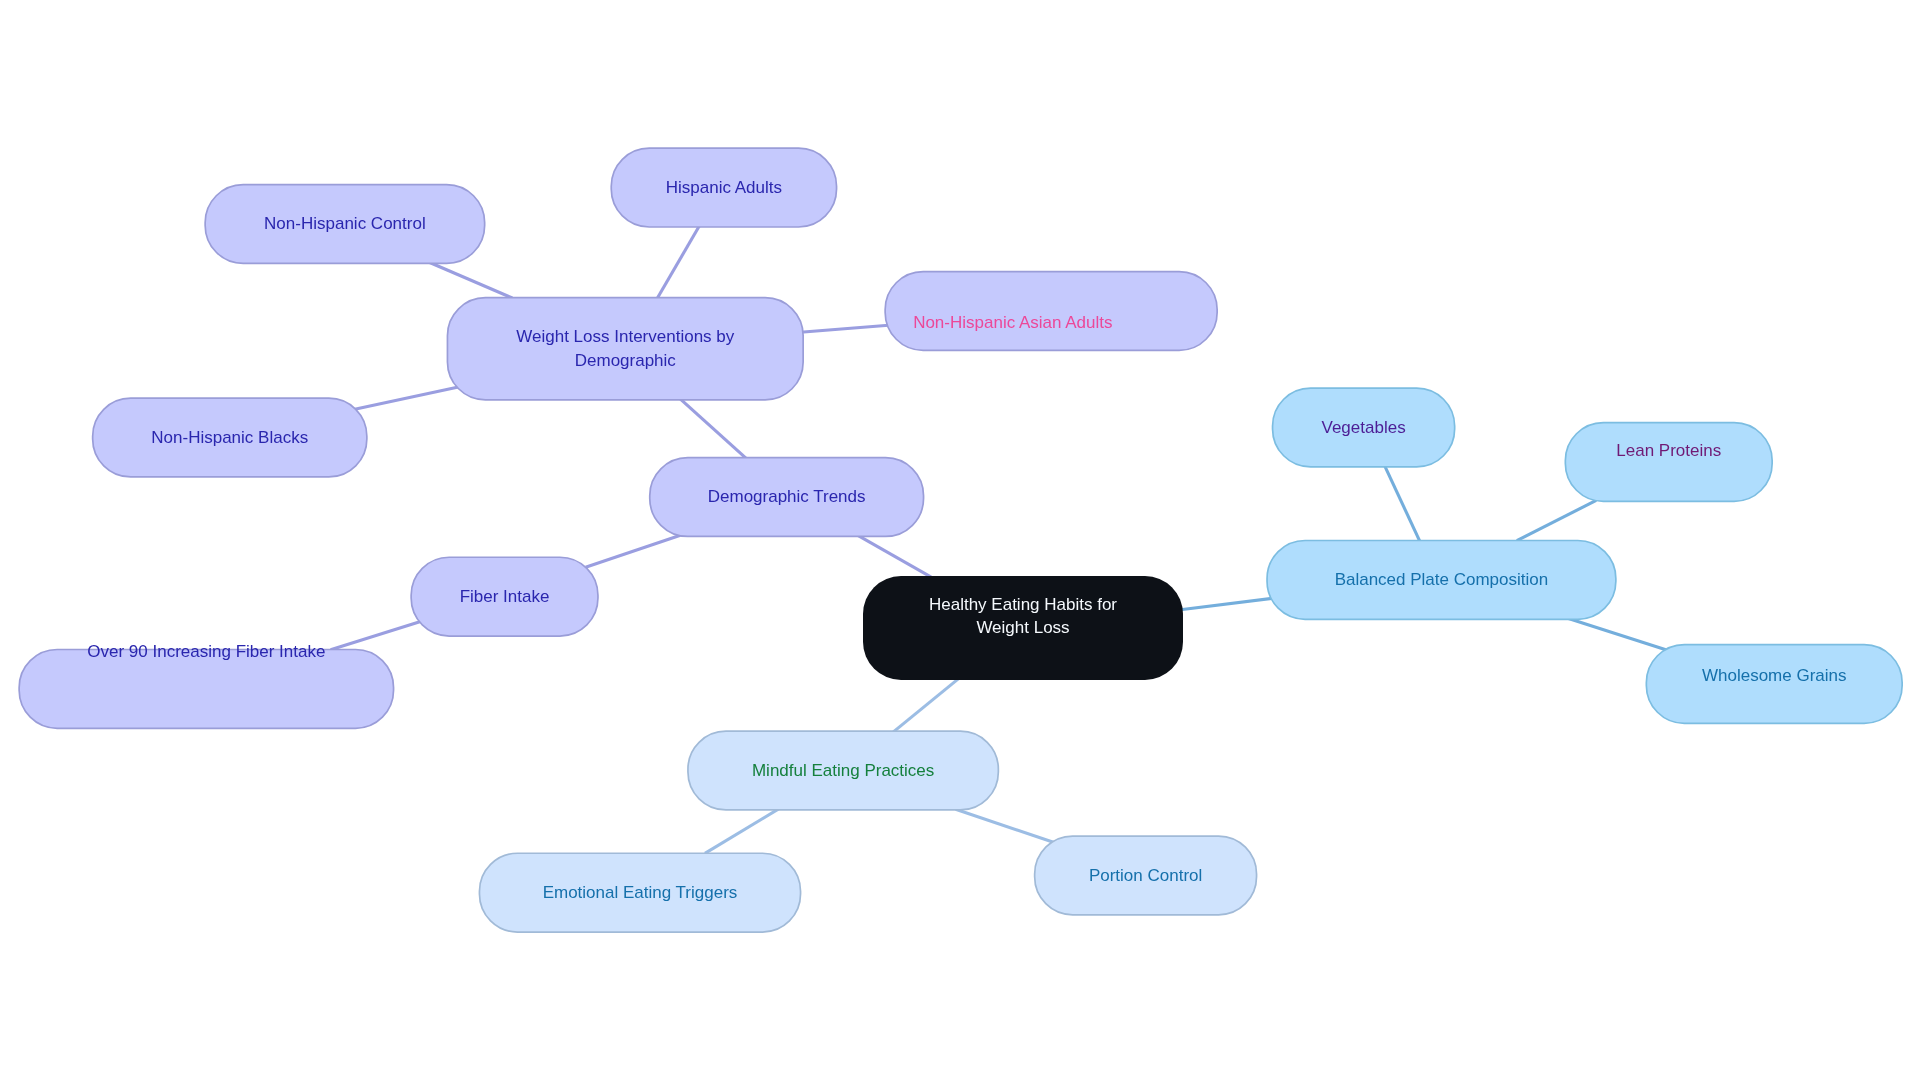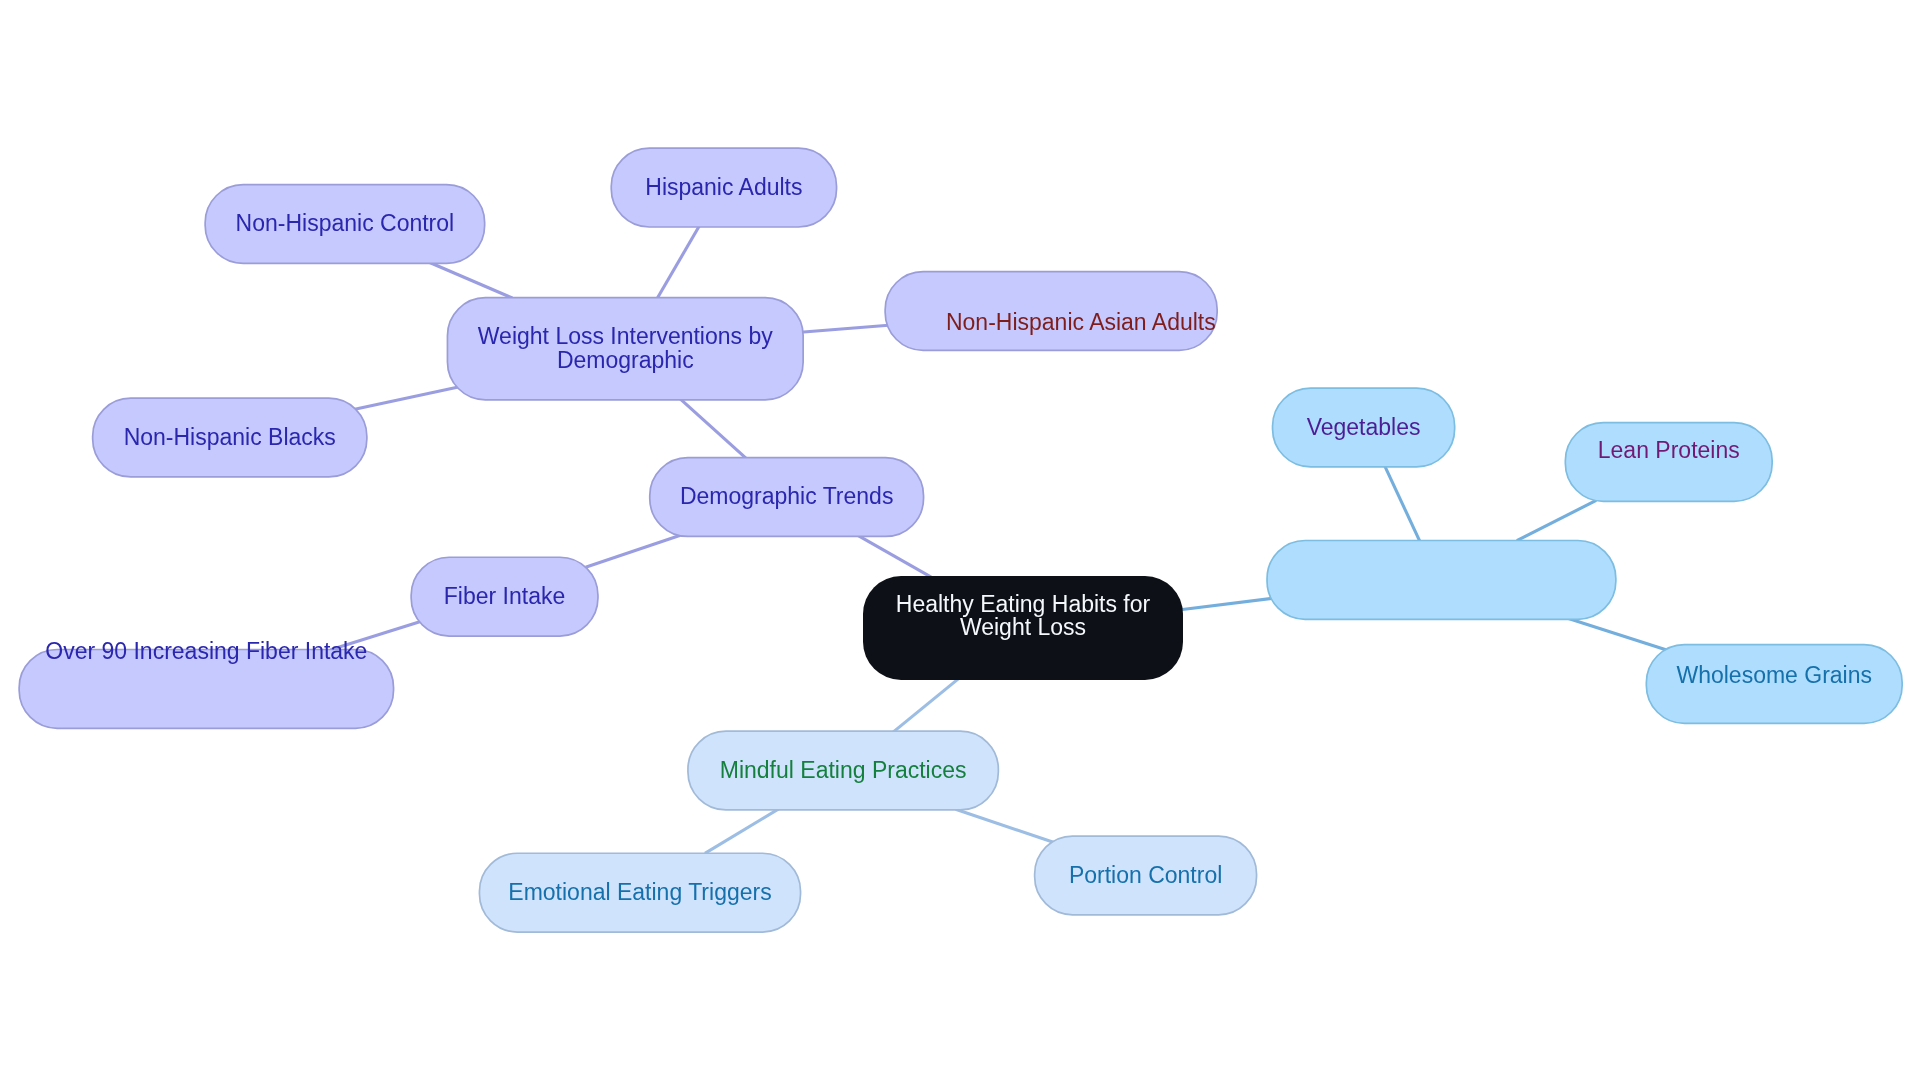--- a/index.html
+++ b/index.html
@@ -5,21 +5,21 @@
 <style>
   html,body{margin:0;padding:0;background:#ffffff;}
   body{width:1920px;height:1083px;overflow:hidden;
        font-family:"Liberation Sans",sans-serif;
        -webkit-font-smoothing:antialiased;}
   #stage{position:relative;width:1920px;height:1083px;background:#ffffff;}
   #shapes{position:absolute;left:0;top:0;width:1920px;height:1083px;display:block;}
   #labels{position:absolute;left:0;top:0;width:1920px;height:1083px;}
   .node{position:absolute;box-sizing:border-box;display:flex;
         align-items:center;justify-content:center;text-align:center;}
-  .node .lbl{display:block;font-size:23px;line-height:23.5px;white-space:pre-line;
+  .node .lbl{display:block;font-size:17px;line-height:23.5px;white-space:pre-line;
              transform:translate3d(0,-0.5px,0);}
 </style>
 </head>
 <body>
 
 <div id="stage">
   <svg id="shapes" viewBox="0 0 1920 1083" width="1920" height="1083">
       <g>
         <path d="M 1180.5,609.8 L 1273.5,598.2" stroke="#74aedc" stroke-width="3.1" fill="none" stroke-linecap="butt"></path>
         <path d="M 1420.1,541.8 L 1383.9,464.2" stroke="#74aedc" stroke-width="3.1" fill="none" stroke-linecap="butt"></path>
@@ -54,20 +54,23 @@
         <rect x="92.64999999999999" y="398.15000000000003" width="274.2" height="78.8" rx="38" ry="38" fill="#c5c9fd" stroke="#9a9dd8" stroke-width="1.7"></rect>
         <rect x="411.15000000000003" y="557.25" width="186.8" height="78.8" rx="38" ry="38" fill="#c5c9fd" stroke="#9a9dd8" stroke-width="1.7"></rect>
         <rect x="19.150000000000002" y="649.5" width="374.40000000000003" height="78.8" rx="38" ry="38" fill="#c5c9fd" stroke="#9a9dd8" stroke-width="1.7"></rect>
       </g>
     </svg>
   <div id="labels">
       <div class="node" style="left:863px;top:576px;width:320px;height:80px;color:#f5f9fd">
         <span class="lbl">Healthy Eating Habits for
 Weight Loss</span>
       </div>
+      <div class="node" style="left:1266.2px;top:539.65px;width:350.5px;height:80.5px;color:#1570ab">
+        <span class="lbl">Balanced Plate Composition</span>
+      </div>
       <div class="node" style="left:1271.7px;top:387.25px;width:183.8px;height:80.5px;color:#4c1d95">
         <span class="lbl">Vegetables</span>
       </div>
       <div class="node" style="left:1564.5px;top:421.75px;width:208.5px;height:57px;color:#701a75">
         <span class="lbl">Lean Proteins</span>
       </div>
       <div class="node" style="left:1645.5px;top:643.75px;width:257.5px;height:63px;color:#1570ab">
         <span class="lbl">Wholesome Grains</span>
       </div>
       <div class="node" style="left:687.1px;top:730.3px;width:312.1px;height:80.5px;color:#15803d">
@@ -85,21 +88,21 @@
       <div class="node" style="left:446.6px;top:296.85px;width:357.4px;height:103.9px;color:#2a26ae">
         <span class="lbl">Weight Loss Interventions by
 Demographic</span>
       </div>
       <div class="node" style="left:610.4px;top:147.35px;width:227px;height:80.5px;color:#2a26ae">
         <span class="lbl">Hispanic Adults</span>
       </div>
       <div class="node" style="left:204.3px;top:183.75px;width:281.2px;height:80.5px;color:#2a26ae">
         <span class="lbl">Non-Hispanic Control</span>
       </div>
-      <div class="node" style="left:914px;top:270.75px;width:333.7px;height:104px;color:#7f1d1d">
+      <div class="node" style="left:846px;top:270.75px;width:333.7px;height:104px;color:#ec4899">
         <span class="lbl">Non-Hispanic Asian Adults</span>
       </div>
       <div class="node" style="left:91.8px;top:397.3px;width:275.9px;height:80.5px;color:#2a26ae">
         <span class="lbl">Non-Hispanic Blacks</span>
       </div>
       <div class="node" style="left:410.3px;top:556.4px;width:188.5px;height:80.5px;color:#2a26ae">
         <span class="lbl">Fiber Intake</span>
       </div>
       <div class="node" style="left:18.3px;top:611px;width:376.1px;height:80.5px;color:#2a26ae">
         <span class="lbl">Over 90 Increasing Fiber Intake</span>

